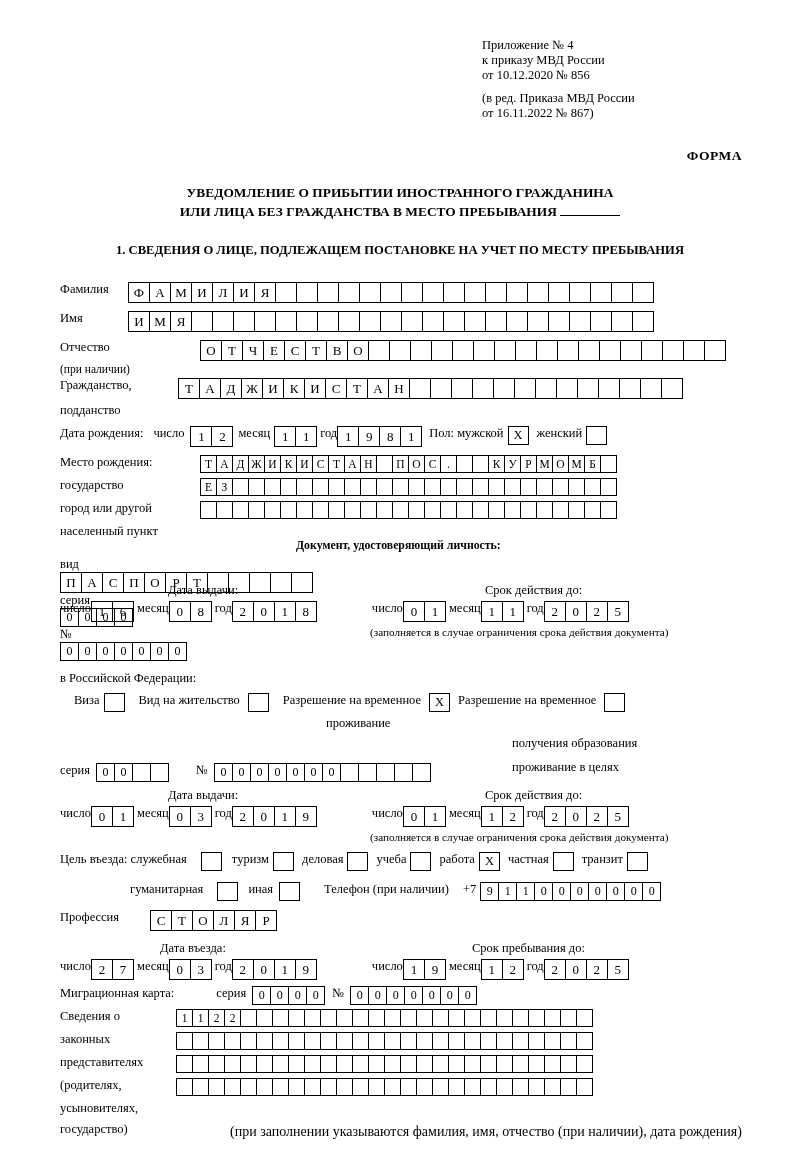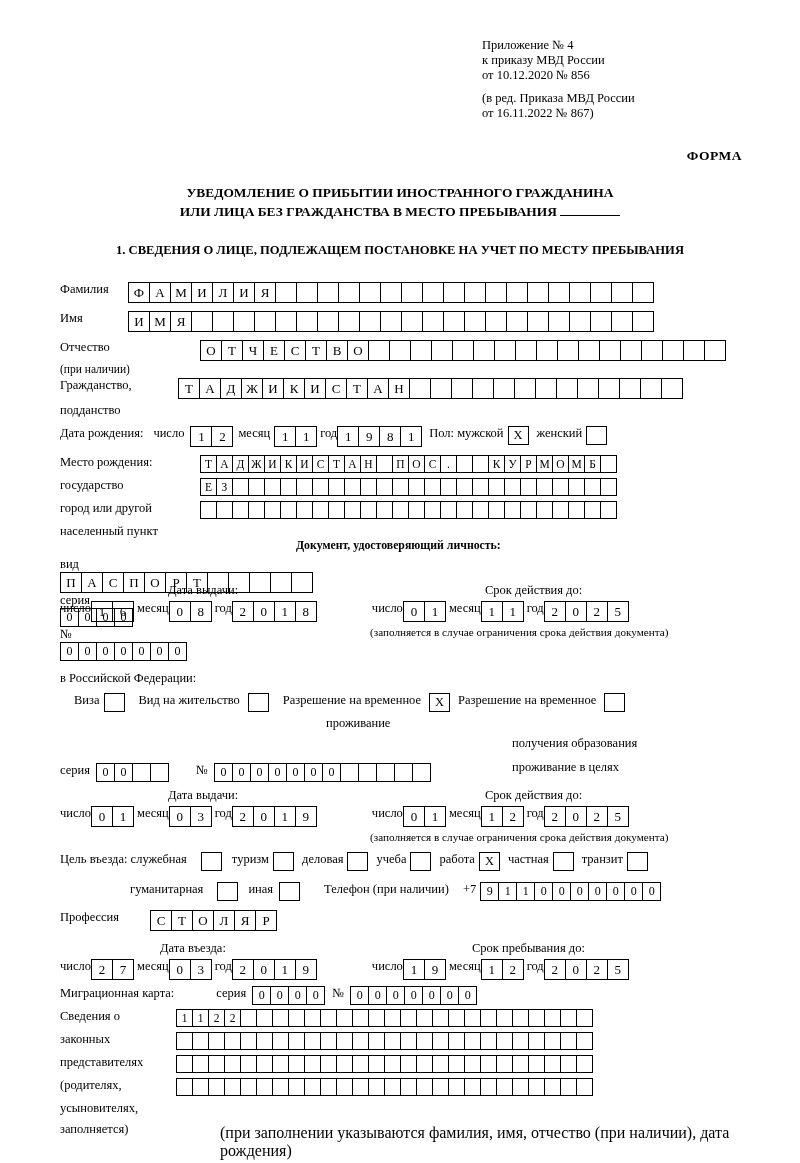--- a/index.html
+++ b/index.html
@@ -834,18 +834,18 @@
         <span class="c"></span>
         <span class="c"></span>
         <span class="c"></span>
         <span class="c"></span>
       </span>
   </div>
   <div class="row" style="top:1101px;left:60px;">
     <span class="lbl">усыновителях,</span>
   </div>
   <div class="row" style="top:1122px;left:60px;">
-    <span class="lbl">заполняется)</span>
-  </div>
-
-  <div class="right-note" style="top:1124px;left:220px;font-size:16px;">(при заполнении указываются фамилия, имя, отчество (при наличии), дата рождения)</div>
+    <span class="lbl">государство)</span>
+  </div>
+
+  <div class="right-note" style="top:1124px;left:230px;font-size:14px;text-align:right;">(при заполнении указываются фамилия, имя, отчество (при наличии), дата рождения)</div>
 
 </div>
 
 </body></html>

